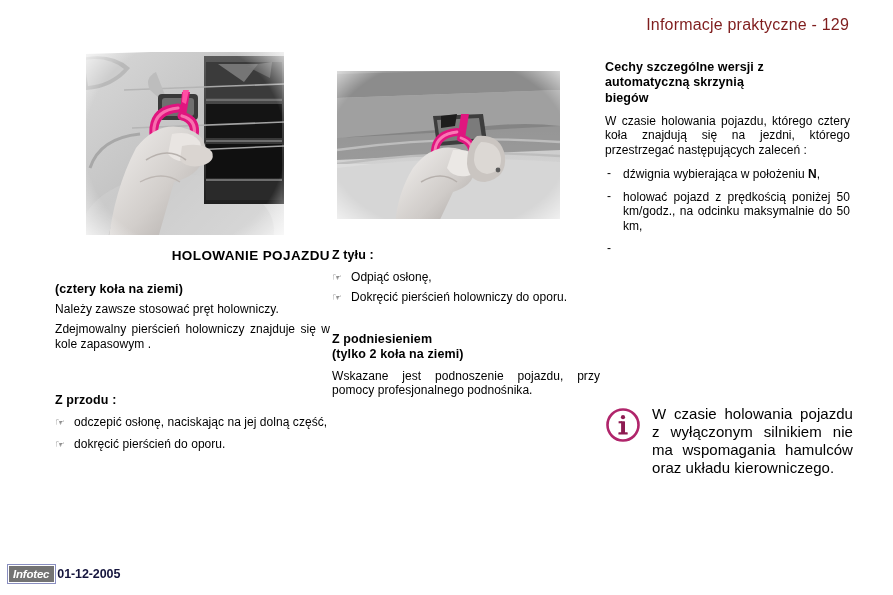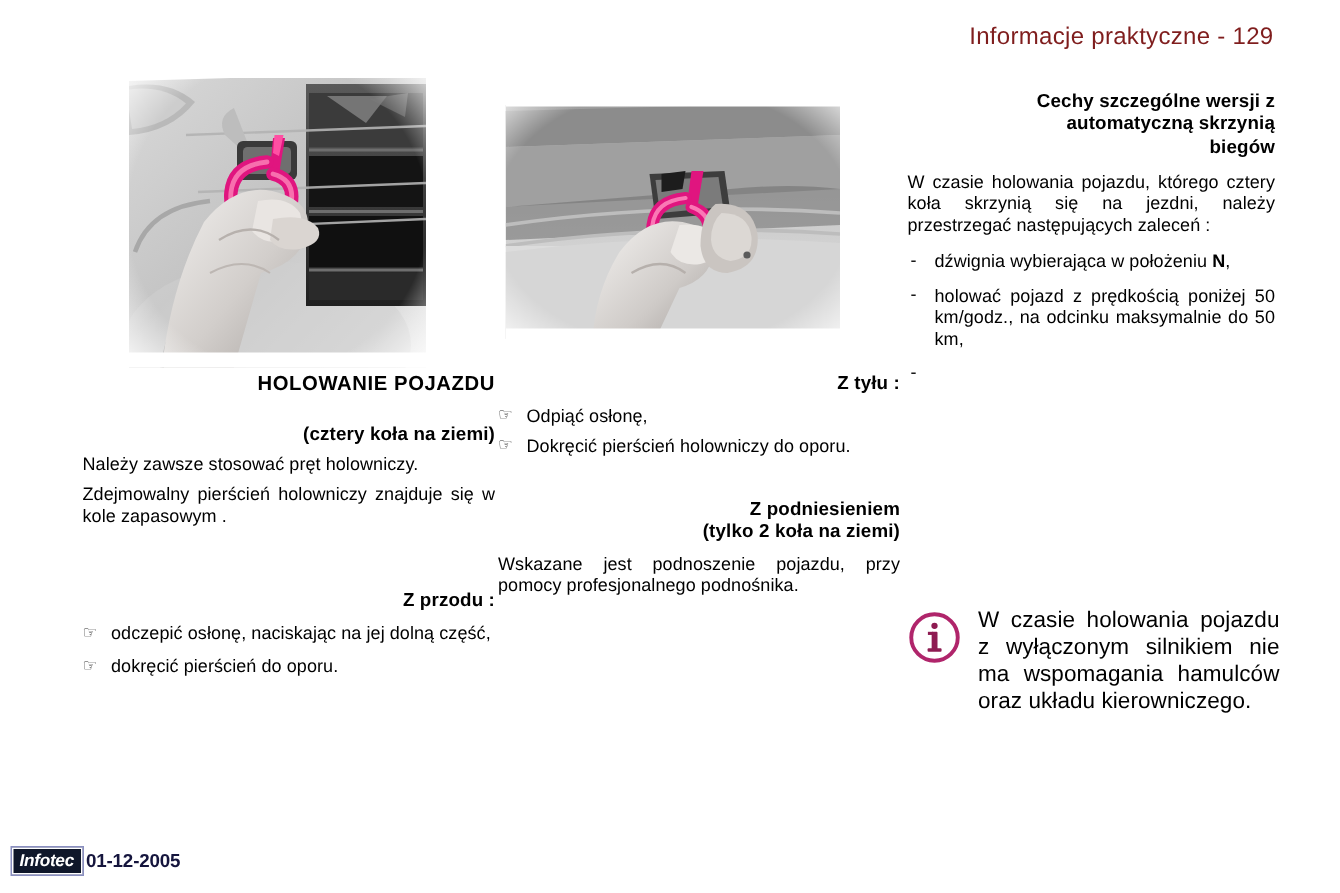--- a/index.html
+++ b/index.html
@@ -59,21 +59,20 @@
     letter-spacing: 0.4px;
     margin: 0;
     line-height: 1.25;
   }
   h2.sub-title {
     font-size: 12.5px;
     font-weight: bold;
     margin: 0;
     line-height: 1.22;
     letter-spacing: 0.1px;
-    text-align: right;
   }
   p.body {
     font-size: 12px;
     margin: 0;
     line-height: 1.22;
     text-align: justify;
     letter-spacing: 0.05px;
   }
 
   ul.hand-list, ul.dash-list {
@@ -137,21 +136,21 @@
   
   .footer {
     position: absolute;
     left: 8px;
     bottom: 12px;
     display: flex;
     align-items: center;
   }
   .footer-logo {
     display: inline-block;
-    background: #0f172a;
+    background: #737373;
     color: #ffffff;
     font-size: 11.5px;
     font-weight: bold;
     font-style: italic;
     letter-spacing: -0.2px;
     padding: 2px 5px 2px 4px;
     border: 1px solid #ffffff;
     outline: 1px solid #8a8fc0;
     line-height: 1.05;
   }
@@ -341,21 +340,21 @@
 <div class="block col-mid" style="top:332px;">
   <h2 class="sub-title">Z podniesieniem</h2>
   <h2 class="sub-title">(tylko 2 koła na ziemi)</h2>
   <p class="body" style="margin-top:6px;">Wskazane jest podnoszenie pojazdu, przy pomocy profesjonalnego podnośnika.</p>
 </div>
 
 <div class="block col-right" style="top:60px;">
   <h2 class="sub-title">Cechy szczególne wersji z</h2>
   <h2 class="sub-title">automatyczną skrzynią</h2>
   <h2 class="sub-title">biegów</h2>
-  <p class="body" style="margin-top:8px;">W czasie holowania pojazdu, którego cztery koła skrzynią się na jezdni, należy przestrzegać następujących zaleceń :</p>
+  <p class="body" style="margin-top:8px;">W czasie holowania pojazdu, którego cztery koła znajdują się na jezdni, którego przestrzegać następujących zaleceń :</p>
   <ul class="dash-list" style="margin-top:9px;">
     <li>
       <span class="bullet-dash">-</span>
       <span>dźwignia wybierająca w położeniu </span><b>N</b><span>,</span>
     </li>
     <li style="margin-top:9px;">
       <span class="bullet-dash">-</span>
       <span>holować pojazd z prędkością poniżej 50 km/godz., na odcinku maksymalnie do 50 km,</span>
     </li>
     <li style="margin-top:9px;">

